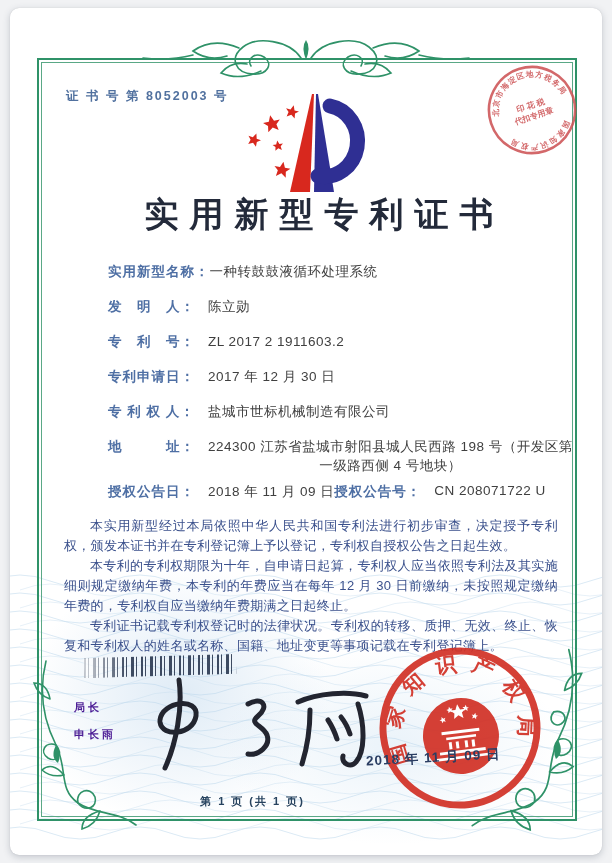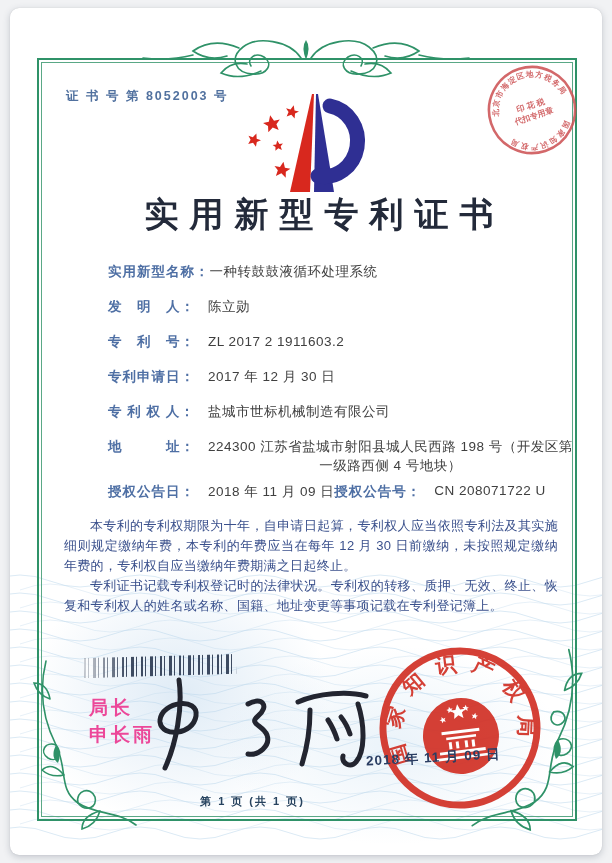--- a/index.html
+++ b/index.html
@@ -78,22 +78,22 @@
     background:
       linear-gradient(90deg, rgba(255,255,255,.75), rgba(255,255,255,0) 28%),
       repeating-linear-gradient(90deg,
         #26344d 0 2px, transparent 2px 4px,
         #26344d 4px 5px, transparent 5px 9px,
         #26344d 9px 12px, transparent 12px 14px,
         #26344d 14px 15px, transparent 15px 19px);
   }
   .officer { position:absolute; left:64px; top:686px; }
   .officer div {
-    font-size:19px; font-weight:700; color:#ec4899;
-    letter-spacing:3px; line-height:27px;margin-left:15px;
+    font-size:11px; font-weight:700; color:#4c1d95;
+    letter-spacing:3px; line-height:27px;
   }
   svg.signature { position:absolute; left:122px; top:660px; width:250px; height:108px; }
   svg.red-seal { position:absolute; left:352px; top:622px; width:196px; height:196px; }
   .seal-date {
     position:absolute; left:356px; top:740px; width:170px;
     font-size:13.5px; font-weight:700; color:#2b3e63; letter-spacing:1px;
     transform:rotate(-3deg);
   }
   .footer {
     position:absolute; left:0; top:786px; width:485px; text-align:center;
@@ -268,20 +268,21 @@
         <span class="fvalue">2018 年 11 月 09 日</span>
       </span>
       <span class="pair">
         <span class="flabel">授权公告号：</span>
         <span class="fvalue">CN 208071722 U</span>
       </span>
     </div>
   </div>
 
   <div class="paras">
+    <p>本实用新型经过本局依照中华人民共和国专利法进行初步审查，决定授予专利权，颁发本证书并在专利登记簿上予以登记，专利权自授权公告之日起生效。</p>
     <p>本专利的专利权期限为十年，自申请日起算，专利权人应当依照专利法及其实施细则规定缴纳年费，本专利的年费应当在每年 12 月 30 日前缴纳，未按照规定缴纳年费的，专利权自应当缴纳年费期满之日起终止。</p>
     <p>专利证书记载专利权登记时的法律状况。专利权的转移、质押、无效、终止、恢复和专利权人的姓名或名称、国籍、地址变更等事项记载在专利登记簿上。</p>
   </div>
 
   <div class="barcode"></div>
 
   <div class="officer">
     <div>局长</div>
     <div>申长雨</div>
   </div>

